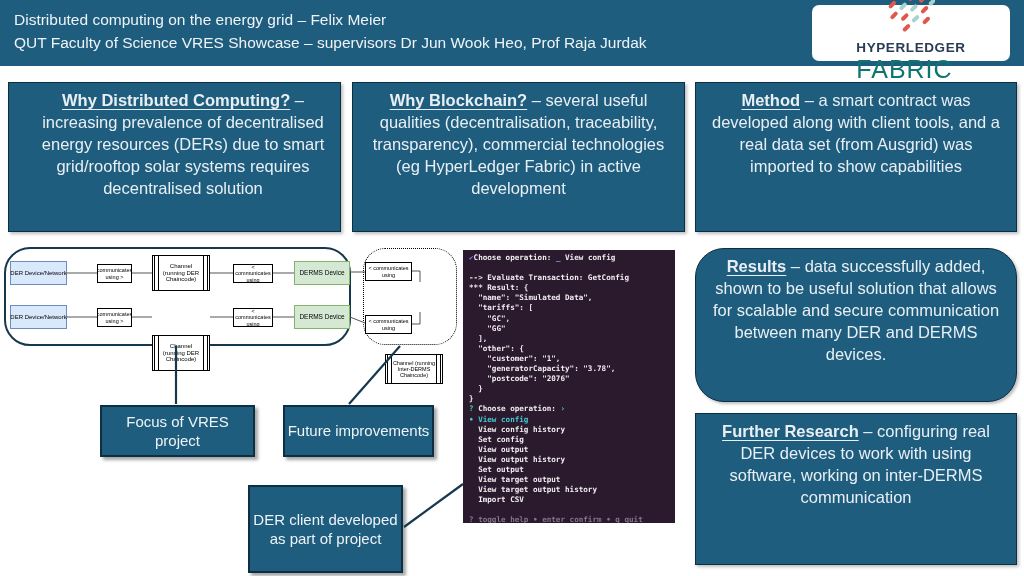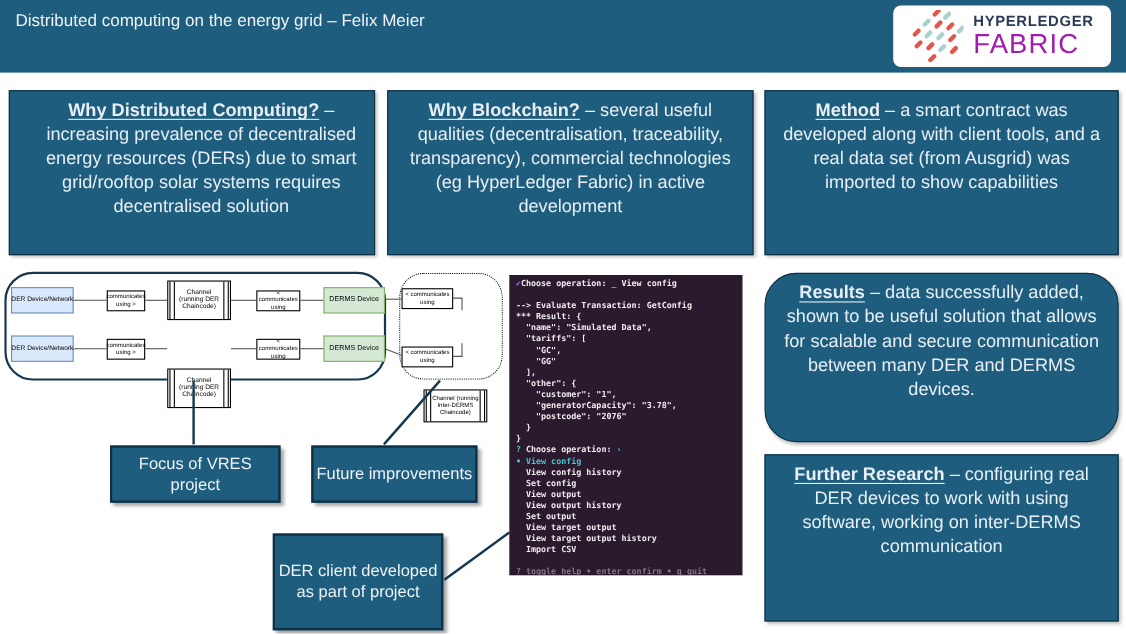--- a/index.html
+++ b/index.html
@@ -4,25 +4,25 @@
 <style>
   html,body{margin:0;padding:0;}
   body{
     width:1024px;height:576px;position:relative;background:#ffffff;
     font-family:"Liberation Sans", sans-serif;overflow:hidden;
   }
   
   .header{position:absolute;left:0;top:0;width:1024px;height:66px;background:#1f5d7e;z-index:2;}
   .header-text{position:absolute;left:14px;top:8px;color:#eef3f7;font-size:15.5px;line-height:23px;}
   .logo{position:absolute;right:14px;top:5px;width:198px;height:56px;background:#ffffff;border-radius:7px;
-        display:flex;align-items:center;justify-content:center;gap:9px;}
+        display:flex;align-items:center;justify-content:center;gap:9px;flex-direction:column;}
   .logo-weave{width:48px;height:48px;flex:0 0 auto;}
   .logo-text{display:flex;flex-direction:column;line-height:1;}
   .logo-top{font-weight:bold;color:#2b3a55;font-size:13.5px;letter-spacing:0.6px;}
-  .logo-bottom{color:#a21caf;font-size:25px;letter-spacing:1px;margin-top:2px;font-weight:500;}
+  .logo-bottom{color:#0f766e;font-size:25px;letter-spacing:1px;margin-top:2px;font-weight:500;}
   
   .card{position:absolute;background:#1f5d7e;border:1.5px solid #0d2f43;box-sizing:border-box;
         color:#e8eff4;text-align:center;font-size:16.5px;line-height:1.33;padding:7px 11px;
         box-shadow:2px 2px 3px rgba(0,0,0,0.25);z-index:2;}
   .card-heading{font-weight:bold;text-decoration:underline;text-underline-offset:3px;}
   .card-why-dc{left:8px;top:82px;width:333px;height:150px;padding-left:28px;}
   .card-why-bc{left:352px;top:82px;width:333px;height:150px;}
   .card-method{left:695px;top:82px;width:322px;height:150px;}
   .card-results{left:695px;top:248px;width:322px;height:154px;border-radius:29px;}
   .card-further{left:695px;top:413px;width:322px;height:152px;}
@@ -56,20 +56,21 @@
   .t-cyan{color:#45c8d2;} .t-green{color:#3ed58e;} .t-dim{color:#85758a;}
   
   .overlay{position:absolute;left:0;top:0;width:1024px;height:576px;z-index:3;pointer-events:none;}
 </style>
 </head>
 <body>
 
 <div class="header">
   <div class="header-text">
     <div>Distributed computing on the energy grid – Felix Meier</div>
+    <div>QUT Faculty of Science VRES Showcase – supervisors Dr Jun Wook Heo, Prof Raja Jurdak</div>
   </div>
   <div class="logo">
     <svg class="logo-weave" viewBox="0 0 60 60">
       <g transform="rotate(45 30 30)">
         <rect x="8" y="6" width="5" height="11" rx="2.5" fill="#e2574c"></rect>
         <rect x="8" y="22" width="5" height="11" rx="2.5" fill="#a9d1cf"></rect>
         <rect x="8" y="38" width="5" height="11" rx="2.5" fill="#e2574c"></rect>
         <rect x="19" y="0" width="5" height="11" rx="2.5" fill="#a9d1cf"></rect>
         <rect x="19" y="14" width="5" height="11" rx="2.5" fill="#e2574c"></rect>
         <rect x="19" y="30" width="5" height="11" rx="2.5" fill="#a9d1cf"></rect>

